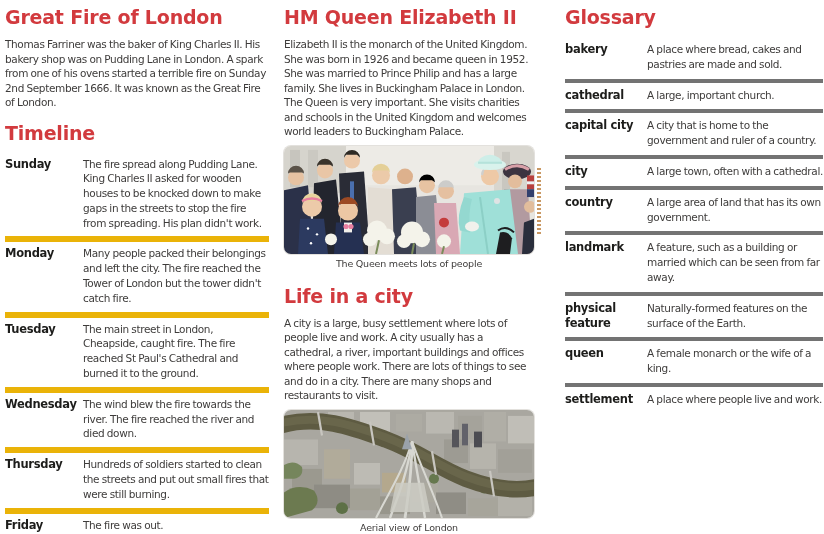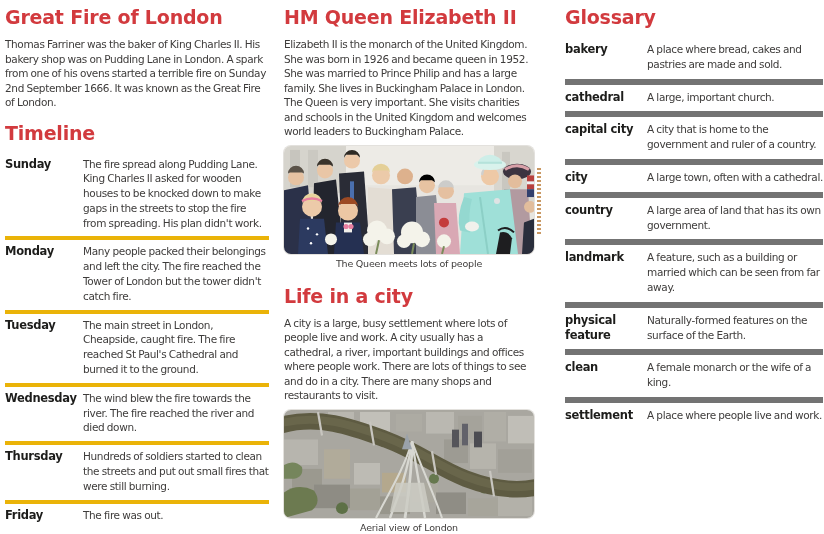--- a/index.html
+++ b/index.html
@@ -18,33 +18,33 @@
     letter-spacing:-0.2px;
   }
   h2.timeline-h{margin-top:12px;}
   h2.city-h{margin-top:16px;}
   .body{
     font-size:10.5px;line-height:14.5px;margin:0;
     letter-spacing:-0.35px;word-spacing:-0.5px;
   }
   
   .tl{margin-top:2px;}
-  .tl-row{display:flex;padding:4px 0 6px 0;border-bottom:4px solid #eab308;}
+  .tl-row{display:flex;padding:4px 0 6px 0;border-bottom:6px solid #eab308;}
   .tl-row:last-child{border-bottom:none;}
   .tl-day{
     width:78px;flex:none;font-weight:bold;font-size:11.5px;color:#1d1d1b;
     letter-spacing:-0.3px;line-height:14.8px;
   }
   .tl-text{
     flex:1;font-size:10.5px;line-height:14.8px;
     letter-spacing:-0.35px;word-spacing:-0.5px;
   }
   
   .gl{margin-top:4px;}
-  .gl-row{display:flex;padding:5px 0 7px 0;border-bottom:6px solid #737373;}
+  .gl-row{display:flex;padding:5px 0 7px 0;border-bottom:4px solid #737373;}
   .gl-row:last-child{border-bottom:none;}
   .gl-term{
     width:82px;flex:none;font-weight:bold;font-size:11.5px;color:#1d1d1b;
     letter-spacing:-0.3px;line-height:14.8px;
   }
   .gl-def{
     flex:1;font-size:10.5px;line-height:14.8px;
     letter-spacing:-0.35px;word-spacing:-0.5px;
   }
   
@@ -284,21 +284,21 @@
       </div>
       <div class="gl-row">
         <div class="gl-term">landmark</div>
         <div class="gl-def">A feature, such as a building or married which can be seen from far away.</div>
       </div>
       <div class="gl-row">
         <div class="gl-term">physical feature</div>
         <div class="gl-def">Naturally-formed features on the surface of the Earth.</div>
       </div>
       <div class="gl-row">
-        <div class="gl-term">clean</div>
+        <div class="gl-term">queen</div>
         <div class="gl-def">A female monarch or the wife of a king.</div>
       </div>
       <div class="gl-row">
         <div class="gl-term">settlement</div>
         <div class="gl-def">A place where people live and work.</div>
       </div>
     </div>
   </div>
 
 </div>

